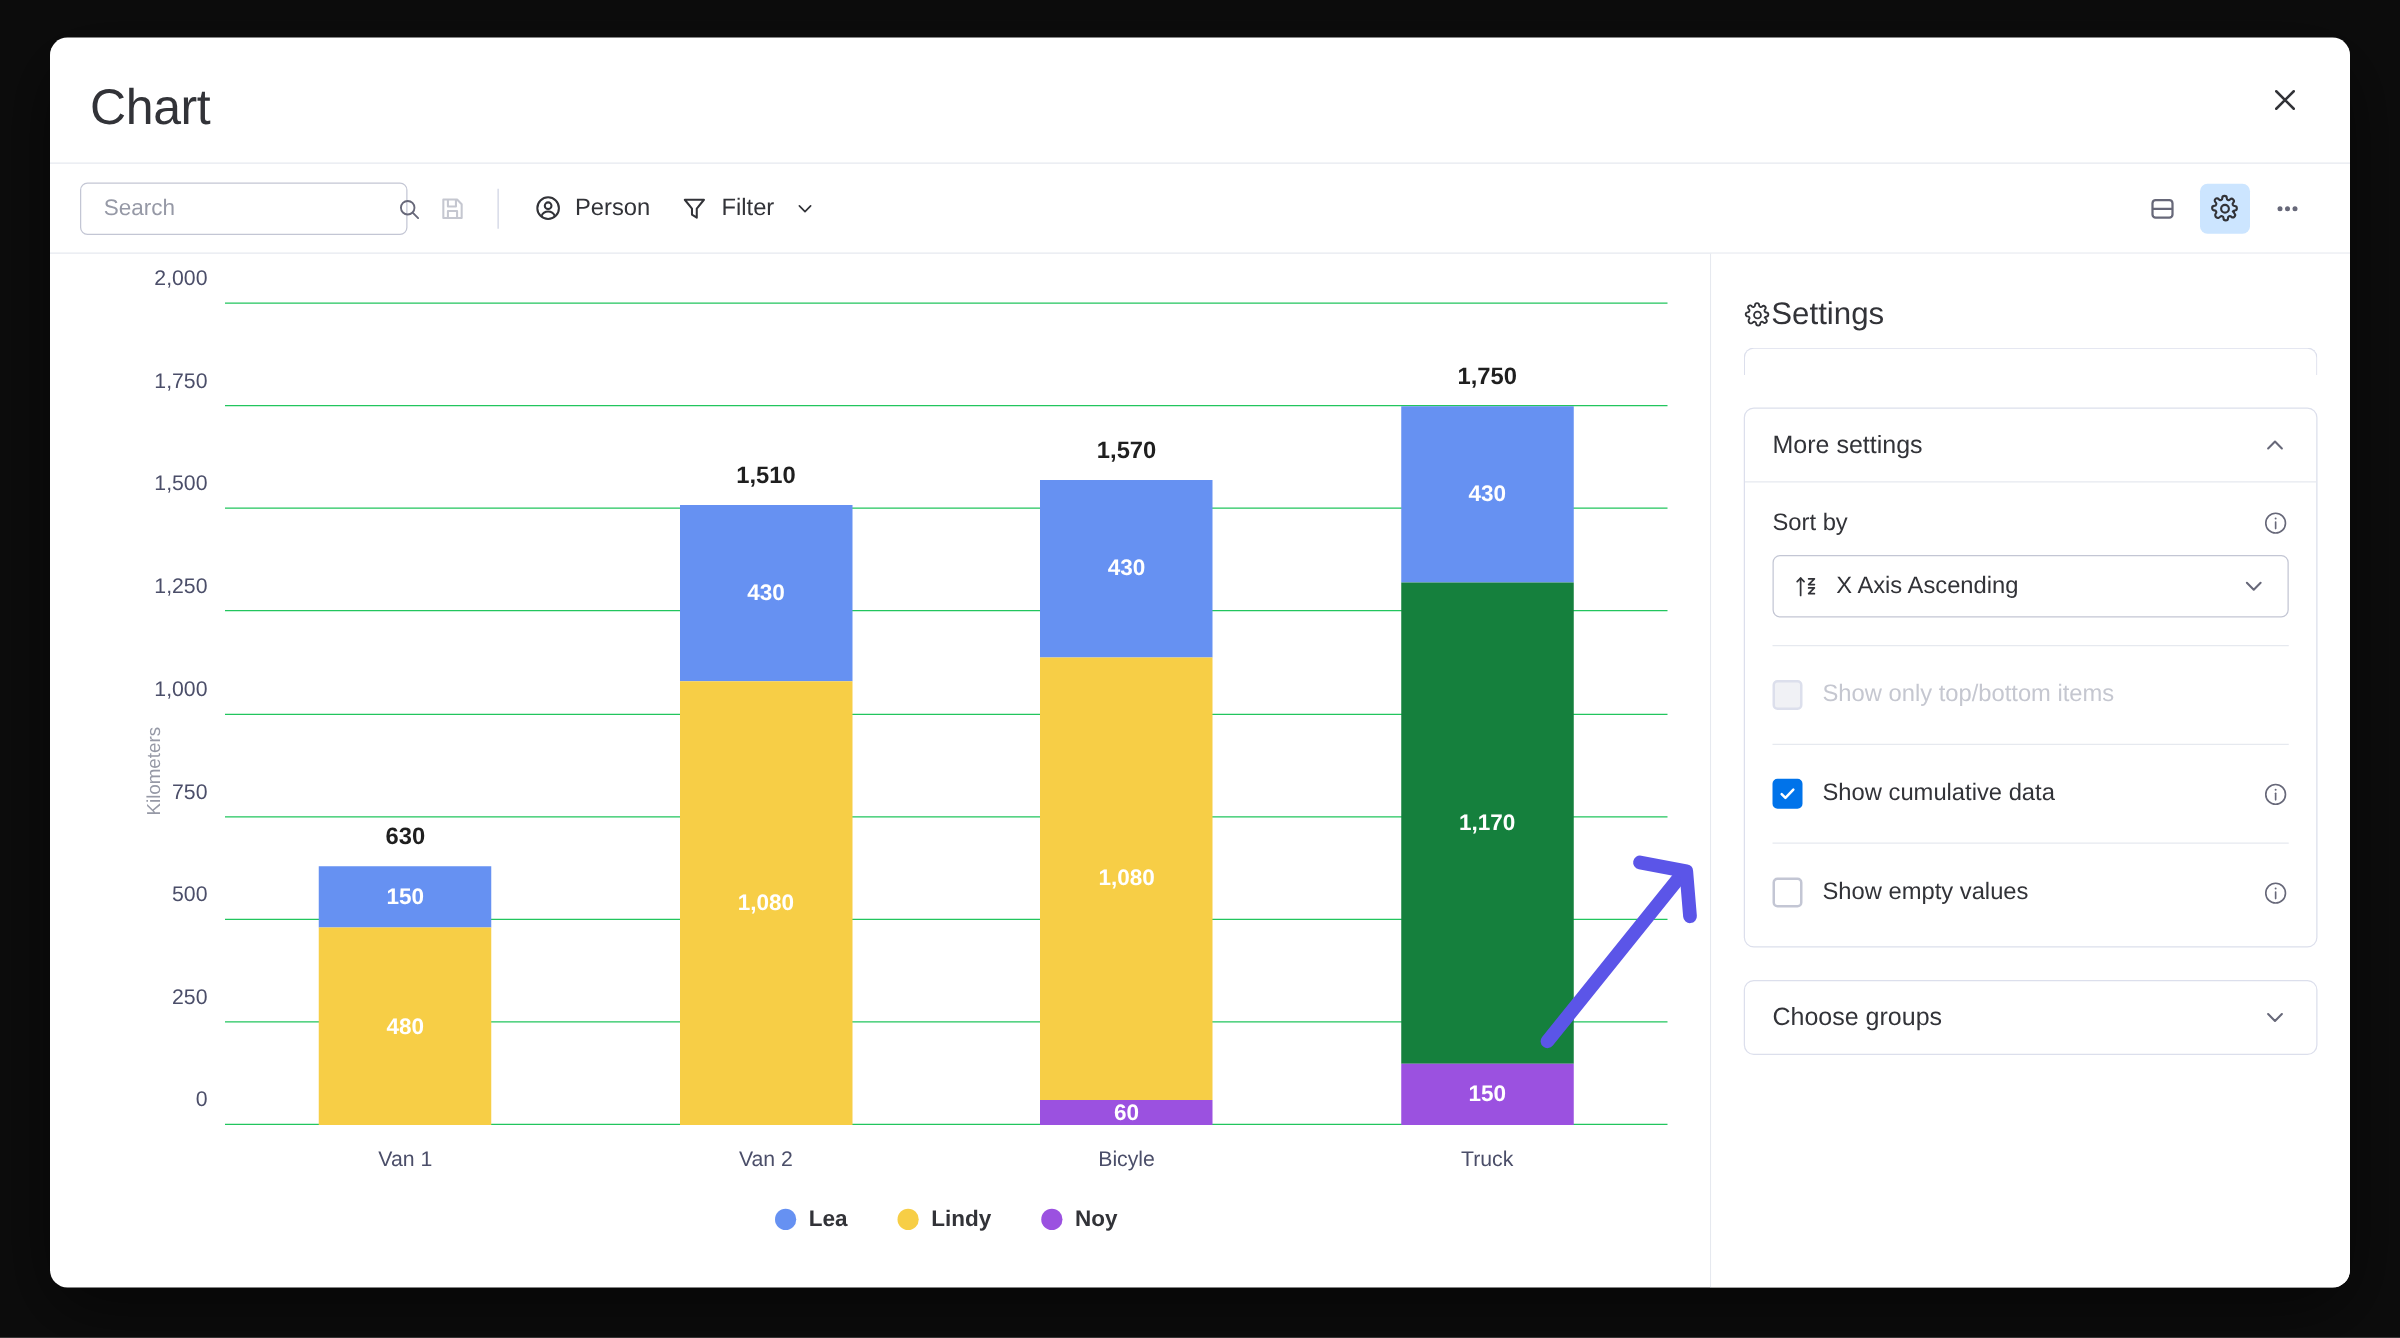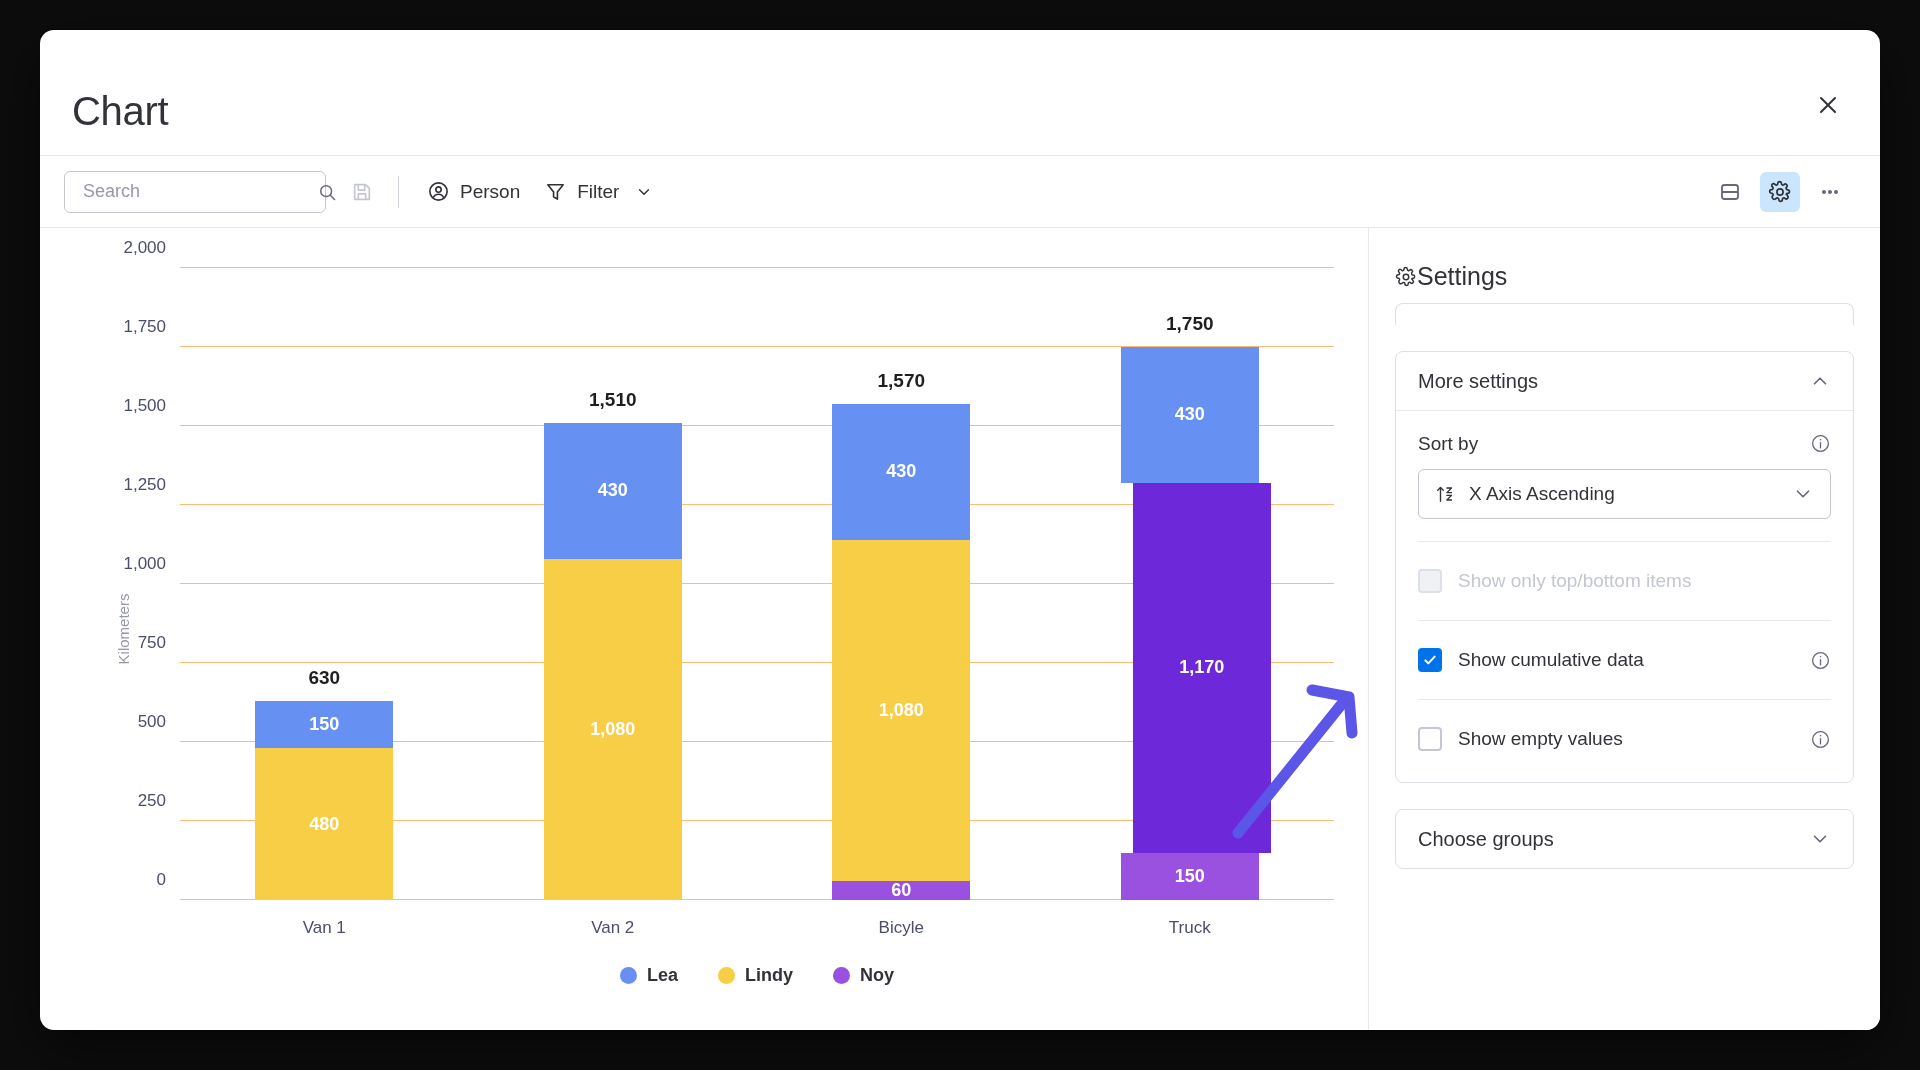--- a/index.html
+++ b/index.html
@@ -30,21 +30,20 @@
   }
 
   
   .titlebar {
     position: relative;
     height: 100px;
     flex: 0 0 100px;
     display: flex;
     align-items: center;
     padding: 12px 36px 0 32px;
-    margin-top: 25px;
   }
   .title {
     font-size: 40px;
     font-weight: 400;
     color: #323338;
     letter-spacing: -0.3px;
   }
   .close-btn {
     position: absolute;
     right: 30px; top: 28px;
@@ -140,21 +139,21 @@
   }
   .plot {
     position: absolute;
     left: 140px; right: 34px;
     top: 40px; bottom: 130px;
   }
   .gridline {
     position: absolute;
     left: 0; right: 0;
     height: 1px;
-    background: #fdba74;
+    background: #22c55e;
   }
   .ytick {
     position: absolute;
     right: calc(100% + 14px);
     transform: translateY(-50%);
     font-size: 17px;
     color: #4b4e69;
     white-space: nowrap;
   }
   .bars {
@@ -469,21 +468,21 @@
                     <div class="seg" style="height: 27.3885%; background: rgb(102, 145, 242);">430</div>
                     <div class="seg" style="height: 68.7898%; background: rgb(247, 206, 70);">1,080</div>
                     <div class="seg" style="height: 3.82166%; background: rgb(155, 81, 224);">60</div>
                     <div class="xlabel">Bicyle</div>
                   </div>
                 </div>
                 <div class="bar-slot">
                   <div class="bar-stack" style="height: 87.5%;">
                     <div class="bar-total">1,750</div>
                     <div class="seg" style="height: 24.5714%; background: rgb(102, 145, 242);">430</div>
-                    <div class="seg" style="height: 66.8571%; background: #6d28d9; margin-left: 12px;">1,170</div>
+                    <div class="seg" style="height: 66.8571%; background: #15803d;">1,170</div>
                     <div class="seg" style="height: 8.57143%; background: rgb(155, 81, 224);">150</div>
                     <div class="xlabel">Truck</div>
                   </div>
                 </div>
               </div>
           </div>
           <div class="legend" id="legend">
               <div class="legend-item">
                 <span class="legend-dot" style="background: rgb(102, 145, 242);"></span>
                 <span>Lea</span>

